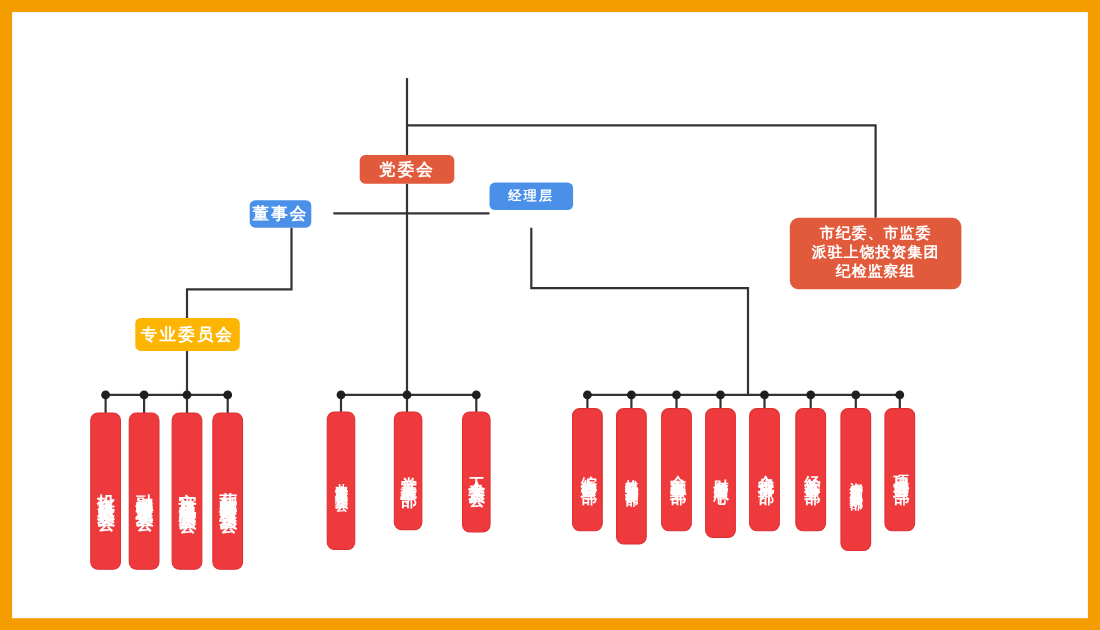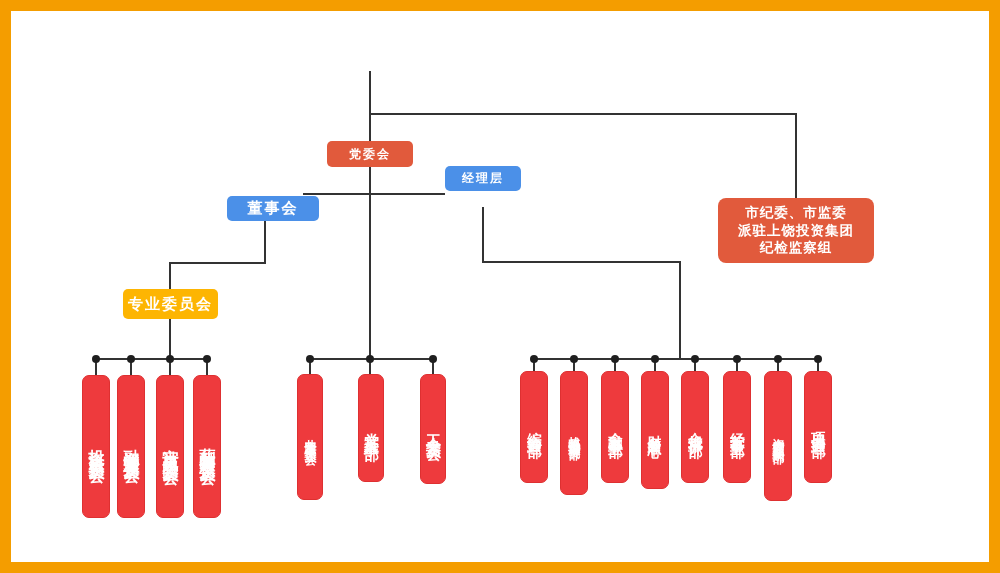--- a/index.html
+++ b/index.html
@@ -134,23 +134,23 @@
       <circle cx="574" cy="359" r="4"></circle>
       <circle cx="615" cy="359" r="4"></circle>
       <circle cx="655" cy="359" r="4"></circle>
     <circle cx="695" cy="359" r="4"></circle>
       <circle cx="737" cy="359" r="4"></circle>
       <circle cx="778" cy="359" r="4"></circle>
       <circle cx="818" cy="359" r="4"></circle>
   </svg>
 
 
-  <div class="node hnode redorange" style="left:327px; top:141px; width:86px; height:26px; font-size:12px;">党委会</div>
+  <div class="node hnode redorange" style="left:327px; top:141px; width:86px; height:26px; font-size:15px;">党委会</div>
 
-  <div class="node hnode blue" style="left:227px; top:196px; width:92px; height:25px; font-size:15px;">董事会</div>
+  <div class="node hnode blue" style="left:227px; top:182px; width:56px; height:25px; font-size:15px;">董事会</div>
 
   <div class="node hnode blue" style="left:445px; top:166px; width:76px; height:25px; font-size:12px;">经理层</div>
 
   <div class="node multiline" style="left:718px; top:198px; width:156px; height:65px;">
     <span>市纪委、市监委</span>
     <span>派驻上饶投资集团</span>
     <span>纪检监察组</span>
   </div>
 
   <div class="node hnode yellow" style="left:123px; top:289px; width:95px; height:30px; font-size:15px;">专业委员会</div>

